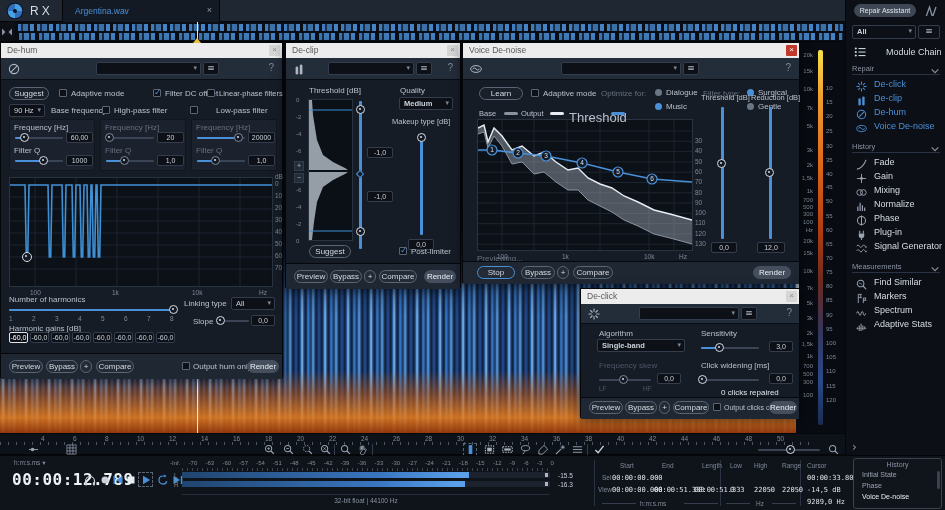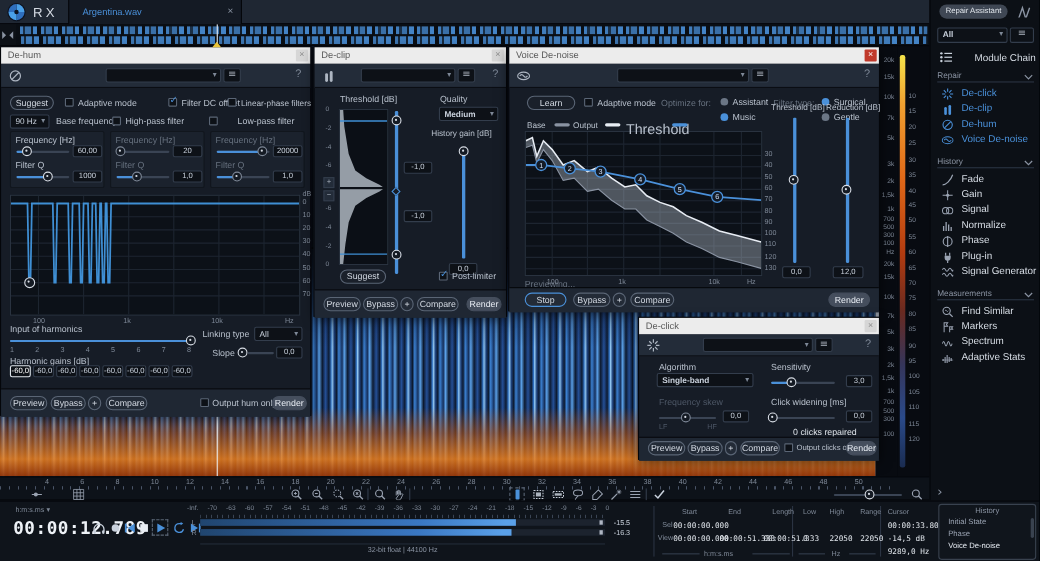--- a/index.html
+++ b/index.html
@@ -245,21 +245,21 @@
             <line x1="148" y1="0" x2="148" y2="108" stroke="#1d2530" stroke-width="1"></line>
             <line x1="189" y1="0" x2="189" y2="108" stroke="#1d2530" stroke-width="1"></line>
             <line x1="230" y1="0" x2="230" y2="108" stroke="#1d2530" stroke-width="1"></line>
             <path d="M0 7 L15 7 L16.3 79 L17.7 79 L19 7 L38 7 L39.3 79 L40.7 79 L42 7 L52 7 L53.3 79 L54.7 79 L56 7 L62 7 L63.3 79 L64.7 79 L66 7 L70 7 L71.3 79 L72.7 79 L74 7 L77 7 L78.3 79 L79.7 79 L81 7 L82 7 L83.3 79 L84.7 79 L86 7 L87 7 L88.3 79 L89.7 79 L91 7 L262 7" stroke="#3f8fd4" fill="none" stroke-width="1.6"></path>
           </svg>
         <div class="knob" style="left:12px;top:74px;width:10px;height:10px"></div>
       </div>
       <div id="dehum-xticks"></div>
       <div id="dehum-dbticks"></div>
 
-      <div class="lbl" style="left:8px;top:252px">Input of harmonics</div>
+      <div class="lbl" style="left:8px;top:252px">Number of harmonics</div>
       <div class="htrack" style="left:8px;top:266px;width:166px"></div>
       <div class="hfill" style="left:8px;top:266px;width:166px"></div>
       <div class="knob" style="left:168px;top:262px"></div>
       <div id="harm-ticks"></div>
       <div class="lbl" style="left:8px;top:281px">Harmonic gains [dB]</div>
       <div id="gain-boxes"></div>
 
       <div class="lbl" style="left:183px;top:256px">Linking type</div>
       <div class="combo" style="left:230px;top:254px;width:44px"><span>All</span><span class="arr">▾</span></div>
       <div class="lbl" style="left:192px;top:274px">Slope</div>
@@ -337,21 +337,21 @@
       </div>
       <div class="vtrack" style="left:73px;top:58px;height:148px"></div>
       <div class="knob" style="left:70px;top:62px"></div>
       <div class="abs" style="left:71px;top:128px;width:6px;height:6px;background:#161c26;border:1px solid #4a90d9;transform:rotate(45deg)"></div>
       <div class="knob" style="left:70px;top:184px"></div>
       <div class="vbox" style="left:81px;top:104px;width:26px">-1,0</div>
       <div class="vbox" style="left:81px;top:148px;width:26px">-1,0</div>
 
       <div class="lbl" style="left:114px;top:43px">Quality</div>
       <div class="combo" style="left:113px;top:54px;width:54px"><span style="font-weight:bold">Medium</span><span class="arr">▾</span></div>
-      <div class="lbl" style="left:106px;top:74px;font-size:7.5px">History gain [dB]</div>
+      <div class="lbl" style="left:106px;top:74px;font-size:7.5px">Makeup type [dB]</div>
       <div class="vtrack" style="left:134px;top:94px;height:98px"></div>
       <div class="knob" style="left:131px;top:90px"></div>
       <div class="vbox" style="left:122px;top:196px;width:26px">0,0</div>
 
       <div class="pill" style="left:23px;top:202px;width:42px">Suggest</div>
       <div class="chk on" style="left:113px;top:204px"></div>
       <div class="lbl" style="left:125px;top:204px">Post-limiter</div>
 
       <div class="btnbar" style="top:220px;height:26px"></div>
       <div class="pill" style="left:8px;top:227px;width:34px">Preview</div>
@@ -383,21 +383,21 @@
           <span class="arr">▾</span>
         </div>
       <div class="menu" style="left:220px;top:19px">≡</div>
       <div class="help" style="right:8px;top:19px">?</div>
 
       <div class="pill" style="left:16px;top:44px;width:44px">Learn</div>
       <div class="chk" style="left:68px;top:46px"></div>
       <div class="lbl" style="left:80px;top:46px">Adaptive mode</div>
       <div class="lbl dim" style="left:138px;top:46px">Optimize for:</div>
       <div class="radio" style="left:192px;top:46px"></div>
-      <div class="lbl" style="left:203px;top:45px">Assistant</div>
+      <div class="lbl" style="left:203px;top:45px">Dialogue</div>
       <div class="radio on" style="left:192px;top:60px"></div>
       <div class="lbl" style="left:203px;top:59px">Music</div>
       <div class="lbl dim" style="left:240px;top:46px">Filter type:</div>
       <div class="radio on" style="left:284px;top:46px"></div>
       <div class="lbl" style="left:295px;top:45px">Surgical</div>
       <div class="radio" style="left:284px;top:60px"></div>
       <div class="lbl" style="left:295px;top:59px">Gentle</div>
 
       <div id="vdn-legend"></div>
 
@@ -734,21 +734,21 @@
               <path d="M6 1v10M1 6h10" stroke="#9aa3b2" fill="none" stroke-width="1"></path>
               <circle cx="6" cy="6" r="1.6" fill="#9aa3b2"></circle>
             </svg></div>
           <div class="sb-item-label" style="left: 28px; top: 2px;">Gain</div>
         </div>
         <div class="abs" style="left: 0px; top: 183px; width: 100px; height: 14px;">
           <div class="abs" style="left: 10px; top: 1px;"><svg width="11" height="11" viewBox="0 0 12 12">
               <circle cx="4" cy="6" r="3.1" stroke="#9aa3b2" fill="none" stroke-width="1"></circle>
               <circle cx="8" cy="6" r="3.1" stroke="#9aa3b2" fill="none" stroke-width="1"></circle>
             </svg></div>
-          <div class="sb-item-label" style="left: 28px; top: 2px;">Signal</div>
+          <div class="sb-item-label" style="left: 28px; top: 2px;">Mixing</div>
         </div>
         <div class="abs" style="left: 0px; top: 197px; width: 100px; height: 14px;">
           <div class="abs" style="left: 10px; top: 1px;"><svg width="11" height="11" viewBox="0 0 12 12">
               <path d="M2 11V6M4.5 11V2M7 11V4.5M9.5 11V7" stroke="#9aa3b2" stroke-width="1.3" fill="none"></path>
             </svg></div>
           <div class="sb-item-label" style="left: 28px; top: 2px;">Normalize</div>
         </div>
         <div class="abs" style="left: 0px; top: 211px; width: 100px; height: 14px;">
           <div class="abs" style="left: 10px; top: 1px;"><svg width="11" height="11" viewBox="0 0 12 12">
               <circle cx="6" cy="6" r="4.4" stroke="#9aa3b2" fill="none" stroke-width="1.1"></circle>

